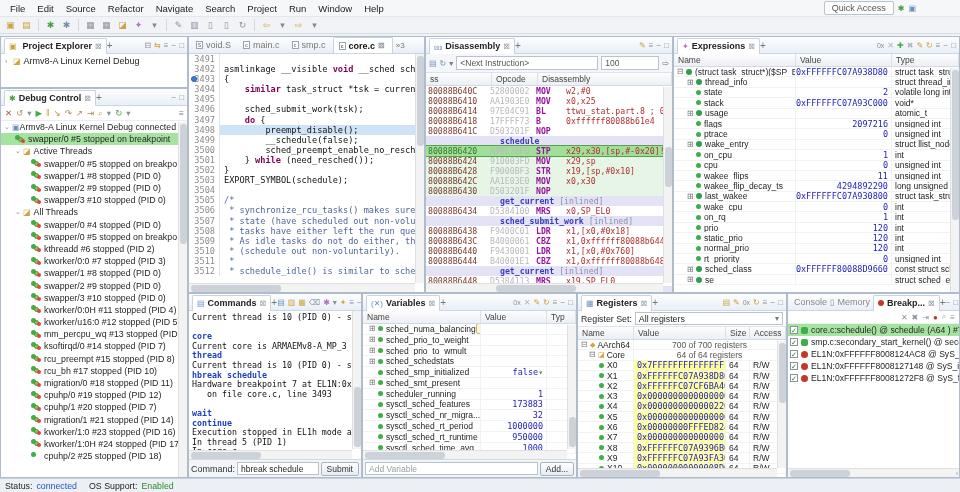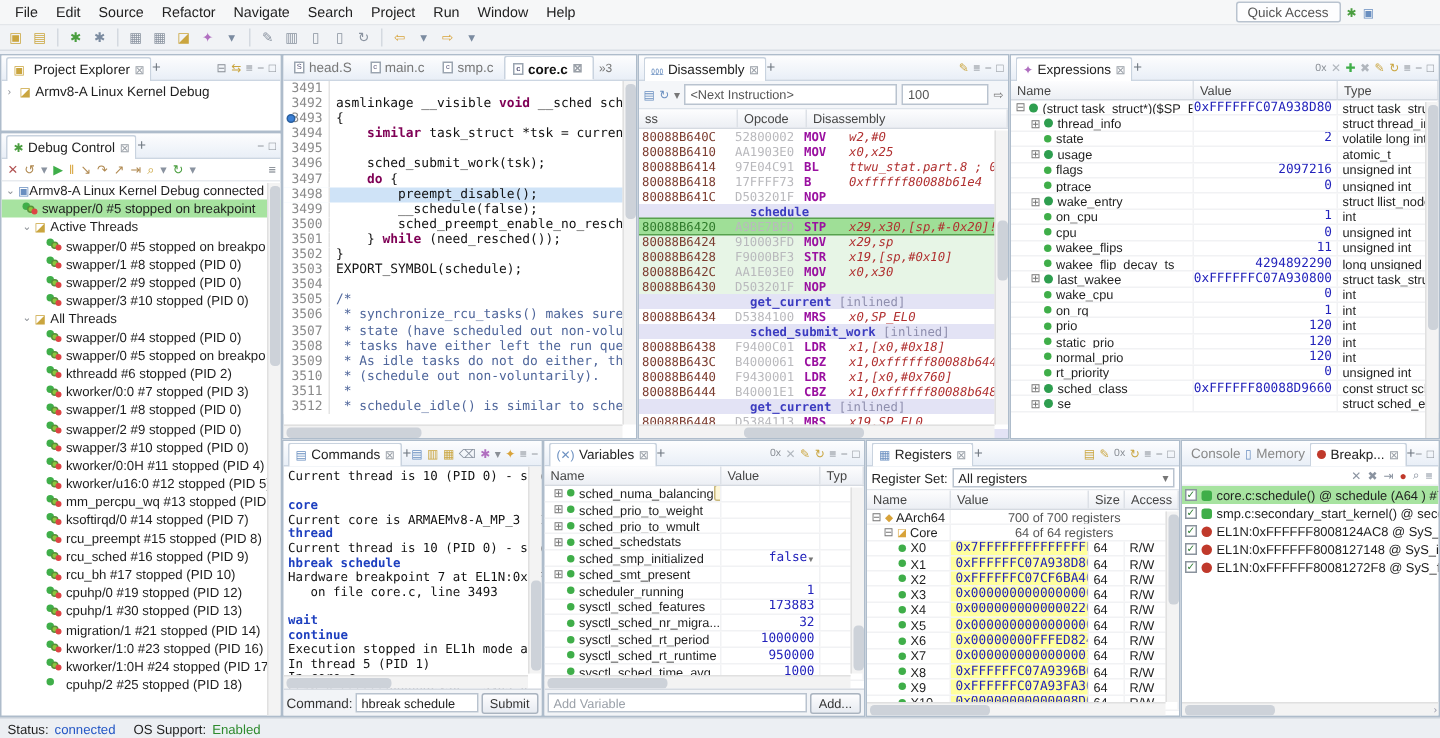--- a/index.html
+++ b/index.html
@@ -11,21 +11,21 @@
   .mitem{padding:2px 6px;font-size:9.5px;color:#222;cursor:default}
   .qa-wrap{position:absolute;right:44px;top:1px;display:flex;align-items:center;gap:4px}
   .qa{border:1px solid #b9c3cf;background:#fdfdfe;border-radius:2px;font-size:9px;color:#555;padding:1px 7px}
   .toolbar{position:absolute;left:0;top:17px;width:960px;height:17px;background:#f1f3f6;border-bottom:1px solid #d8dde4;display:flex;align-items:center;padding-left:3px;gap:1px}
   .tbi{width:15px;height:14px;display:inline-flex;align-items:center;justify-content:center;font-size:9px;border:1px solid transparent;border-radius:2px}
   .tbsep{width:1px;height:12px;background:#d4d9e0;margin:0 3px}
   
   .panel{position:absolute;background:#fff;border:1px solid #aebccb;overflow:hidden}
   .ptitle{height:17px;background:linear-gradient(#fdfdfe,#e9eff7);border-bottom:1px solid #ccd6e2;display:flex;align-items:center;padding:0 3px;white-space:nowrap}
   .ptab{display:flex;align-items:center;gap:3px;padding:1px 4px;font-size:9px;color:#333;background:#fff;border:1px solid #c9d3df;border-bottom:none;border-radius:2px 2px 0 0;height:16px;margin-top:1px}
-  .ptab .tlabel{font-weight:normal;color:#222}
+  .ptab .tlabel{font-weight:bold;color:#222}
   .pticon{font-size:8px;color:#777}
   .pright{margin-left:auto;display:flex;align-items:center;gap:3px;color:#8a8f96;font-size:8px}
   .pright span{cursor:default}
   .xmark{color:#9aa0a8;font-size:8px}
   .plus{color:#6f7780;font-size:10px}
   
   .trow{display:flex;align-items:center;white-space:nowrap;overflow:hidden}
   .dot{display:inline-block;width:6px;height:6px;border-radius:50%;margin-right:3px;flex:none}
   .tw{color:#8c9096;font-size:7px;width:8px;display:inline-block;flex:none}
   .expbox{font-size:8px;color:#777;width:9px;flex:none}
@@ -60,21 +60,21 @@
   .sbarrow{color:#99a;font-size:7px;position:absolute}
   
   .dtoolbar{height:19px;display:flex;align-items:center;gap:3px;padding:0 3px;background:#f4f6f9;border-bottom:1px solid #dde3ea}
   .dinput{border:1px solid #b9c3cf;background:#fff;font-size:8.5px;color:#555;height:14px;display:flex;align-items:center;padding:0 3px}
   .colhdr{display:flex;height:13px;background:linear-gradient(#fdfdfe,#eceff4);border-bottom:1px solid #d5dae1;font-size:8.5px;color:#444}
   .colhdr div{padding:1px 4px;border-right:1px solid #dde1e7;overflow:hidden;white-space:nowrap}
   .drow{display:flex;height:10px;font-family:"DejaVu Sans Mono",monospace;font-size:8.2px;line-height:10px;white-space:nowrap}
   .drow .da{width:64px;flex:none;color:#7b3b2e;overflow:hidden;padding-left:2px}
   .drow .do{width:46px;flex:none;color:#b9b9bd;overflow:hidden}
   .drow .dm{width:30px;flex:none;color:#9a10a0;font-weight:bold}
-  .drow .dg{color:#b03030;font-style:italic}
+  .drow .dg{color:#b03030;}
   .drow.tint{background:#e7f5e6}
   .drow.curi{background:#9fdf97;outline:1px solid #57a14e}
   .drow.curi .da{color:#2f7a2a}
   .dlabel{background:#e3e3f5;color:#3b3bc0;font-weight:bold;padding-left:74px;height:10px;font-family:"DejaVu Sans Mono",monospace;font-size:8.2px;line-height:10px;white-space:nowrap}
   .dlabel em{color:#8f8fae;font-style:normal;font-weight:normal}
   
   .grow{display:flex;align-items:center;border-bottom:1px solid #f1f2f4;white-space:nowrap}
   .gcell{overflow:hidden;padding:0 3px;border-right:1px solid #f1f2f4;height:100%;display:flex;align-items:center}
   .val{font-family:"DejaVu Sans Mono",monospace;color:#2222bb;justify-content:flex-end;flex:none}
   .typ{color:#222}
@@ -352,45 +352,45 @@
             <i class="r1"></i>
           </span>
           <span>rcu_preempt #15 stopped (PID 8)</span>
         </div>
         <div class="trow" style="padding-left: 30px;">
           <span class="thico">
             <i class="g1"></i>
             <i class="g2"></i>
             <i class="r1"></i>
           </span>
-          <span>rcu_sched #16 stopped (PID 9)</span>
-        </div>
-        <div class="trow" style="padding-left: 30px;">
-          <span class="thico">
-            <i class="g1"></i>
-            <i class="g2"></i>
-            <i class="r1"></i>
-          </span>
           <span>rcu_bh #17 stopped (PID 10)</span>
         </div>
         <div class="trow" style="padding-left: 30px;">
           <span class="thico">
             <i class="g1"></i>
             <i class="g2"></i>
             <i class="r1"></i>
           </span>
+          <span>migration/0 #18 stopped (PID 11)</span>
+        </div>
+        <div class="trow" style="padding-left: 30px;">
+          <span class="thico">
+            <i class="g1"></i>
+            <i class="g2"></i>
+            <i class="r1"></i>
+          </span>
           <span>cpuhp/0 #19 stopped (PID 12)</span>
         </div>
         <div class="trow" style="padding-left: 30px;">
           <span class="thico">
             <i class="g1"></i>
             <i class="g2"></i>
             <i class="r1"></i>
           </span>
-          <span>cpuhp/1 #30 stopped (PID 13)</span>
+          <span>cpuhp/1 #20 stopped (PID 7)</span>
         </div>
         <div class="trow" style="padding-left: 30px;">
           <span class="thico">
             <i class="g1"></i>
             <i class="g2"></i>
             <i class="r1"></i>
           </span>
           <span>migration/1 #21 stopped (PID 14)</span>
         </div>
         <div class="trow" style="padding-left: 30px;">
@@ -418,21 +418,21 @@
       </div>
     <div class="vsb" style="top:33px">
         <div class="thumb" style="top:2px;height:120px"></div>
       </div>
   </div>
 
   <div class="panel" style="left:188px;top:36px;width:237px;height:257px">
     <div class="etabs" id="editortabs">
         <div class="etab">
           <span class="fico">S</span>
-          <span>head.S</span>
+          <span>void.S</span>
         </div>
         <div class="etab">
           <span class="fico">c</span>
           <span>main.c</span>
         </div>
         <div class="etab">
           <span class="fico">c</span>
           <span>smp.c</span>
         </div>
         <div class="etab active">
@@ -665,20 +665,29 @@
           <div class="gcell" style="width: 122px; padding-left: 13px;">
             <span class="expbox"></span>
             <span class="dot" style="background: rgb(63, 174, 73); height: 5px; width: 5px;"></span>
             <span>state</span>
           </div>
           <div class="gcell val" style="width: 96px;">2</div>
           <div class="gcell typ" style="flex: 1 1 0%;">volatile long int</div>
         </div>
         <div class="grow" style="height: 10.4px; font-size: 8.5px;">
           <div class="gcell" style="width: 122px; padding-left: 13px;">
+            <span class="expbox"></span>
+            <span class="dot" style="background: rgb(63, 174, 73); height: 5px; width: 5px;"></span>
+            <span>stack</span>
+          </div>
+          <div class="gcell val" style="width: 96px;">0xFFFFFFC07A93C000</div>
+          <div class="gcell typ" style="flex: 1 1 0%;">void*</div>
+        </div>
+        <div class="grow" style="height: 10.4px; font-size: 8.5px;">
+          <div class="gcell" style="width: 122px; padding-left: 13px;">
             <span class="expbox">⊞</span>
             <span class="dot" style="background: rgb(46, 158, 79); height: 6px; width: 6px;"></span>
             <span>usage</span>
           </div>
           <div class="gcell val" style="width: 96px;"></div>
           <div class="gcell typ" style="flex: 1 1 0%;">atomic_t</div>
         </div>
         <div class="grow" style="height: 10.4px; font-size: 8.5px;">
           <div class="gcell" style="width: 122px; padding-left: 13px;">
             <span class="expbox"></span>

